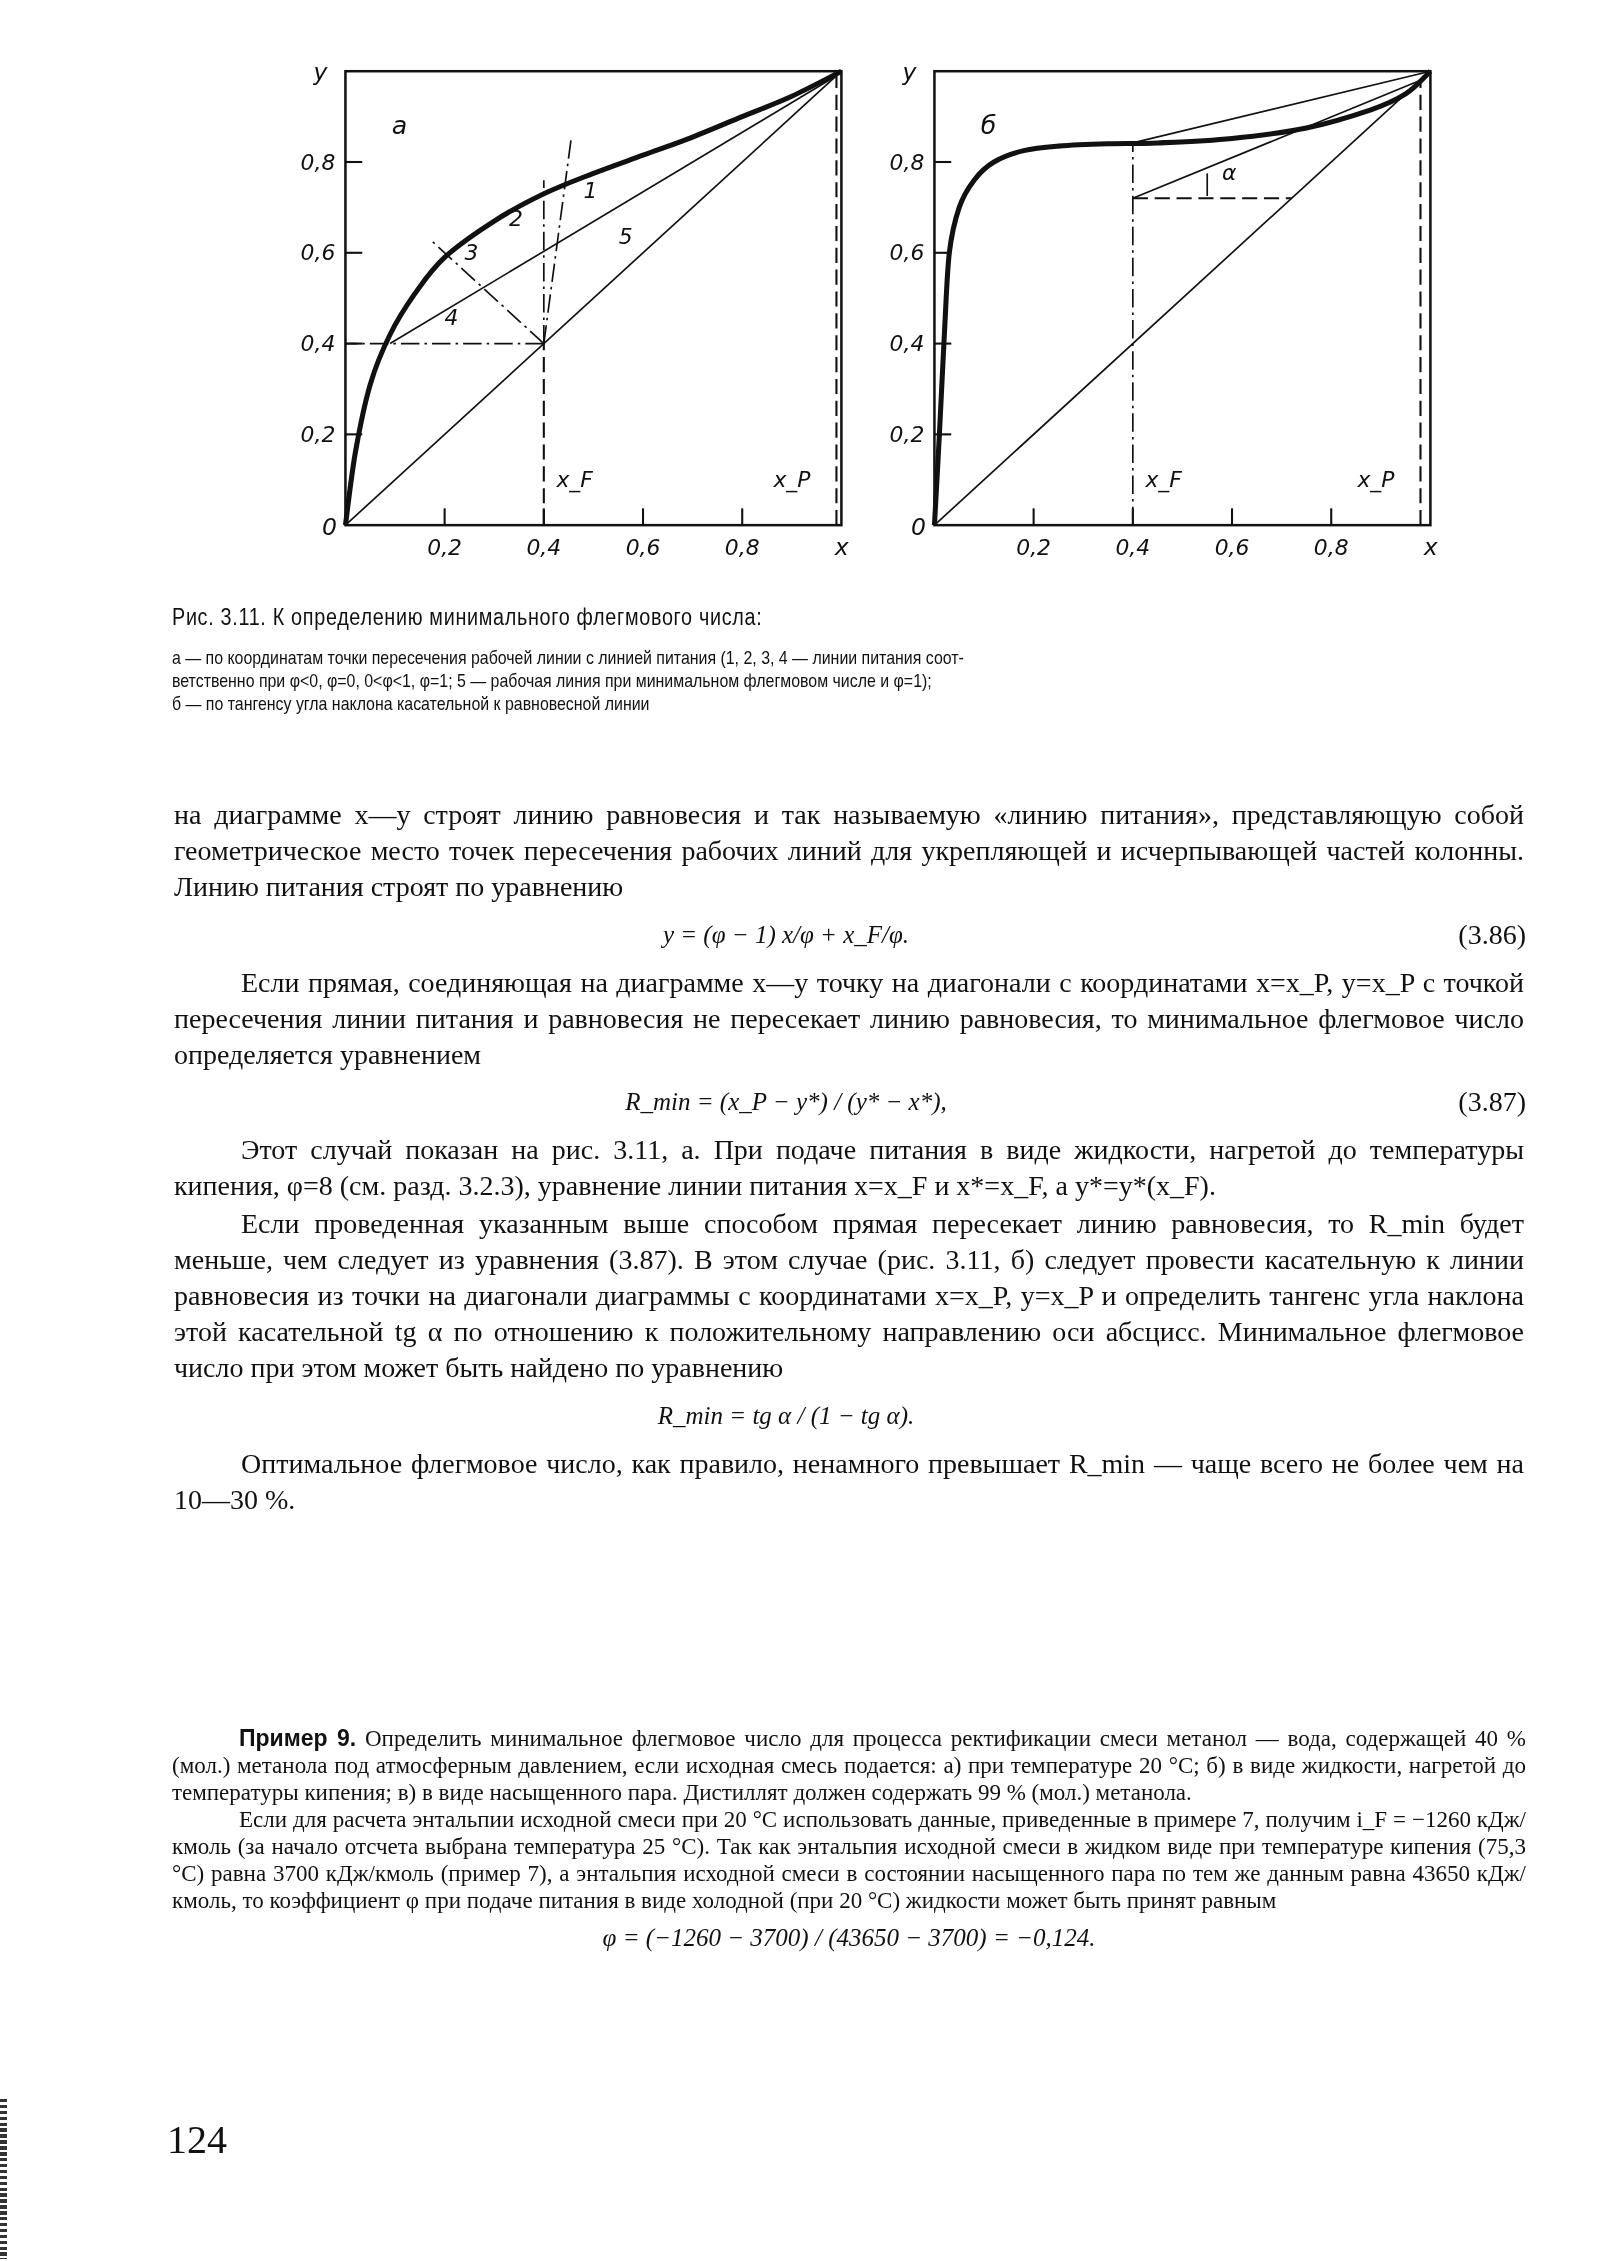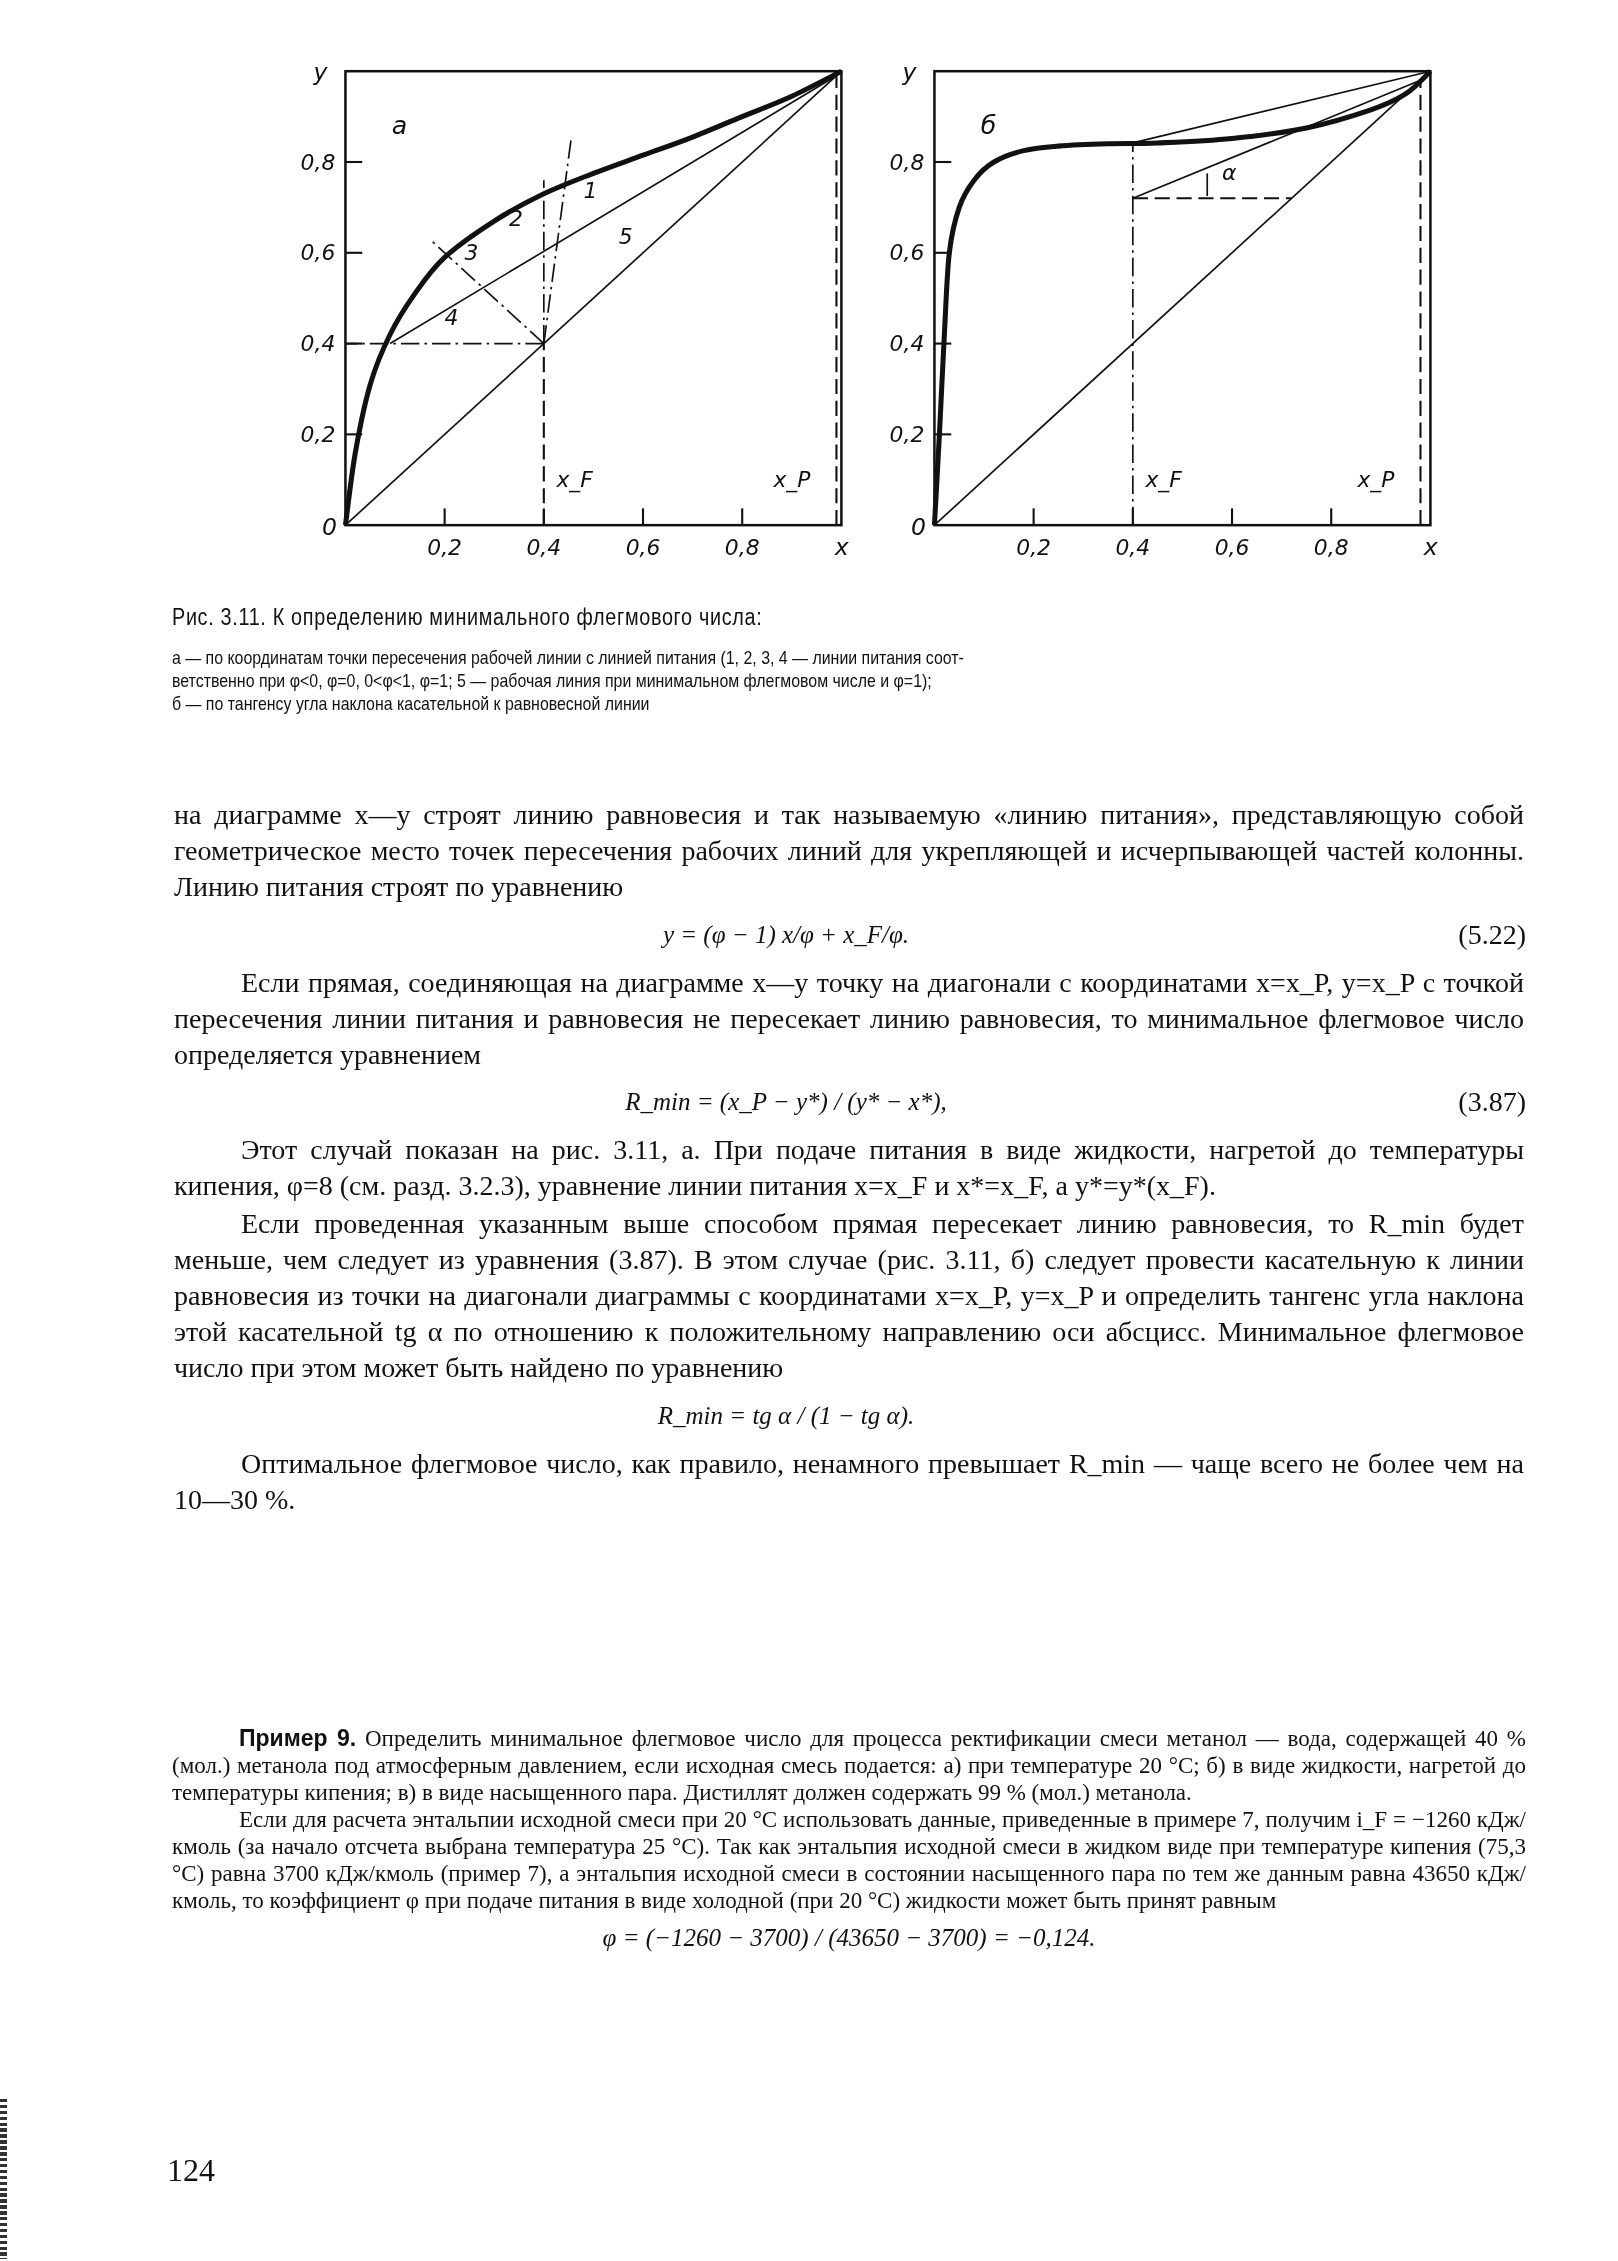--- a/index.html
+++ b/index.html
@@ -17,21 +17,21 @@
   .text { position: absolute; left: 172px; top: 795px; width: 1354px; font-size: 28px; line-height: 36px; }
   .text p { margin: 2px; text-align: justify; }
   .indent { text-indent: 67px; }
   .eq { display: flex; justify-content: space-between; align-items: center; margin: 11.8px 0 11.8px 0; }
   .eq .formula { flex: 1; text-align: center; font-style: italic; font-size: 25px; }
   .eq .num { width: 126px; text-align: right; }
   .example { position: absolute; left: 172px; top: 1725px; width: 1354px; font-size: 23px; line-height: 27px; }
   .example p { margin: 0; text-align: justify; }
   .example b { font-family: "Liberation Sans", sans-serif; }
   .example .eq { margin: 10px 0; }
-  .page-number { position: absolute; left: 167px; top: 2116px; font-size: 32px; margin-top: 36px; }
+  .page-number { position: absolute; left: 167px; top: 2116px; font-size: 40px; }
   .scan-edge { position: absolute; left: 0; top: 2099px; width: 6.7px; height: 160px;
                background: repeating-linear-gradient(#000 0 3.4px, #fff 3.4px 5.9px); opacity: 0.8; }
 </style>
 </head>
 <body>
 
 <div class="figure">
   <svg id="plot-a" width="572" height="538" viewBox="0 0 680 640">
       <rect x="80" y="30" width="590" height="540" fill="none" stroke="#111" stroke-width="3"></rect>
       <line x1="198" y1="570" x2="198" y2="550" stroke="#111" stroke-width="2.5"></line>
@@ -113,21 +113,21 @@
     <p>а — по координатам точки пересечения рабочей линии с линией питания (1, 2, 3, 4 — линии питания соот-</p>
     <p>ветственно при φ&lt;0, φ=0, 0&lt;φ&lt;1, φ=1; 5 — рабочая линия при минимальном флегмовом числе и φ=1);</p>
     <p>б — по тангенсу угла наклона касательной к равновесной линии</p>
   </div>
 </div>
 
 <div class="text">
   <p>на диаграмме x—y строят линию равновесия и так называемую «линию питания», представляющую собой геометрическое место точек пересечения рабочих линий для укрепляющей и исчерпывающей частей колонны. Линию питания строят по уравнению</p>
   <div class="eq">
     <span class="formula">y = (φ − 1) x/φ + x_F/φ.</span>
-    <span class="num">(5.22)</span>
+    <span class="num">(3.86)</span>
   </div>
   <p class="indent">Если прямая, соединяющая на диаграмме x—y точку на диагонали с координатами x=x_P, y=x_P с точкой пересечения линии питания и равновесия не пересекает линию равновесия, то минимальное флегмовое число определяется уравнением</p>
   <div class="eq">
     <span class="formula">R_min = (x_P − y*) / (y* − x*),</span>
     <span class="num">(3.87)</span>
   </div>
   <p class="indent">Этот случай показан на рис. 3.11, а. При подаче питания в виде жидкости, нагретой до температуры кипения, φ=8 (см. разд. 3.2.3), уравнение линии питания x=x_F и x*=x_F, а y*=y*(x_F).</p>
   <p class="indent">Если проведенная указанным выше способом прямая пересекает линию равновесия, то R_min будет меньше, чем следует из уравнения (3.87). В этом случае (рис. 3.11, б) следует провести касательную к линии равновесия из точки на диагонали диаграммы с координатами x=x_P, y=x_P и определить тангенс угла наклона этой касательной tg α по отношению к положительному направлению оси абсцисс. Минимальное флегмовое число при этом может быть найдено по уравнению</p>
   <div class="eq">
     <span class="formula">R_min = tg α / (1 − tg α).</span>

